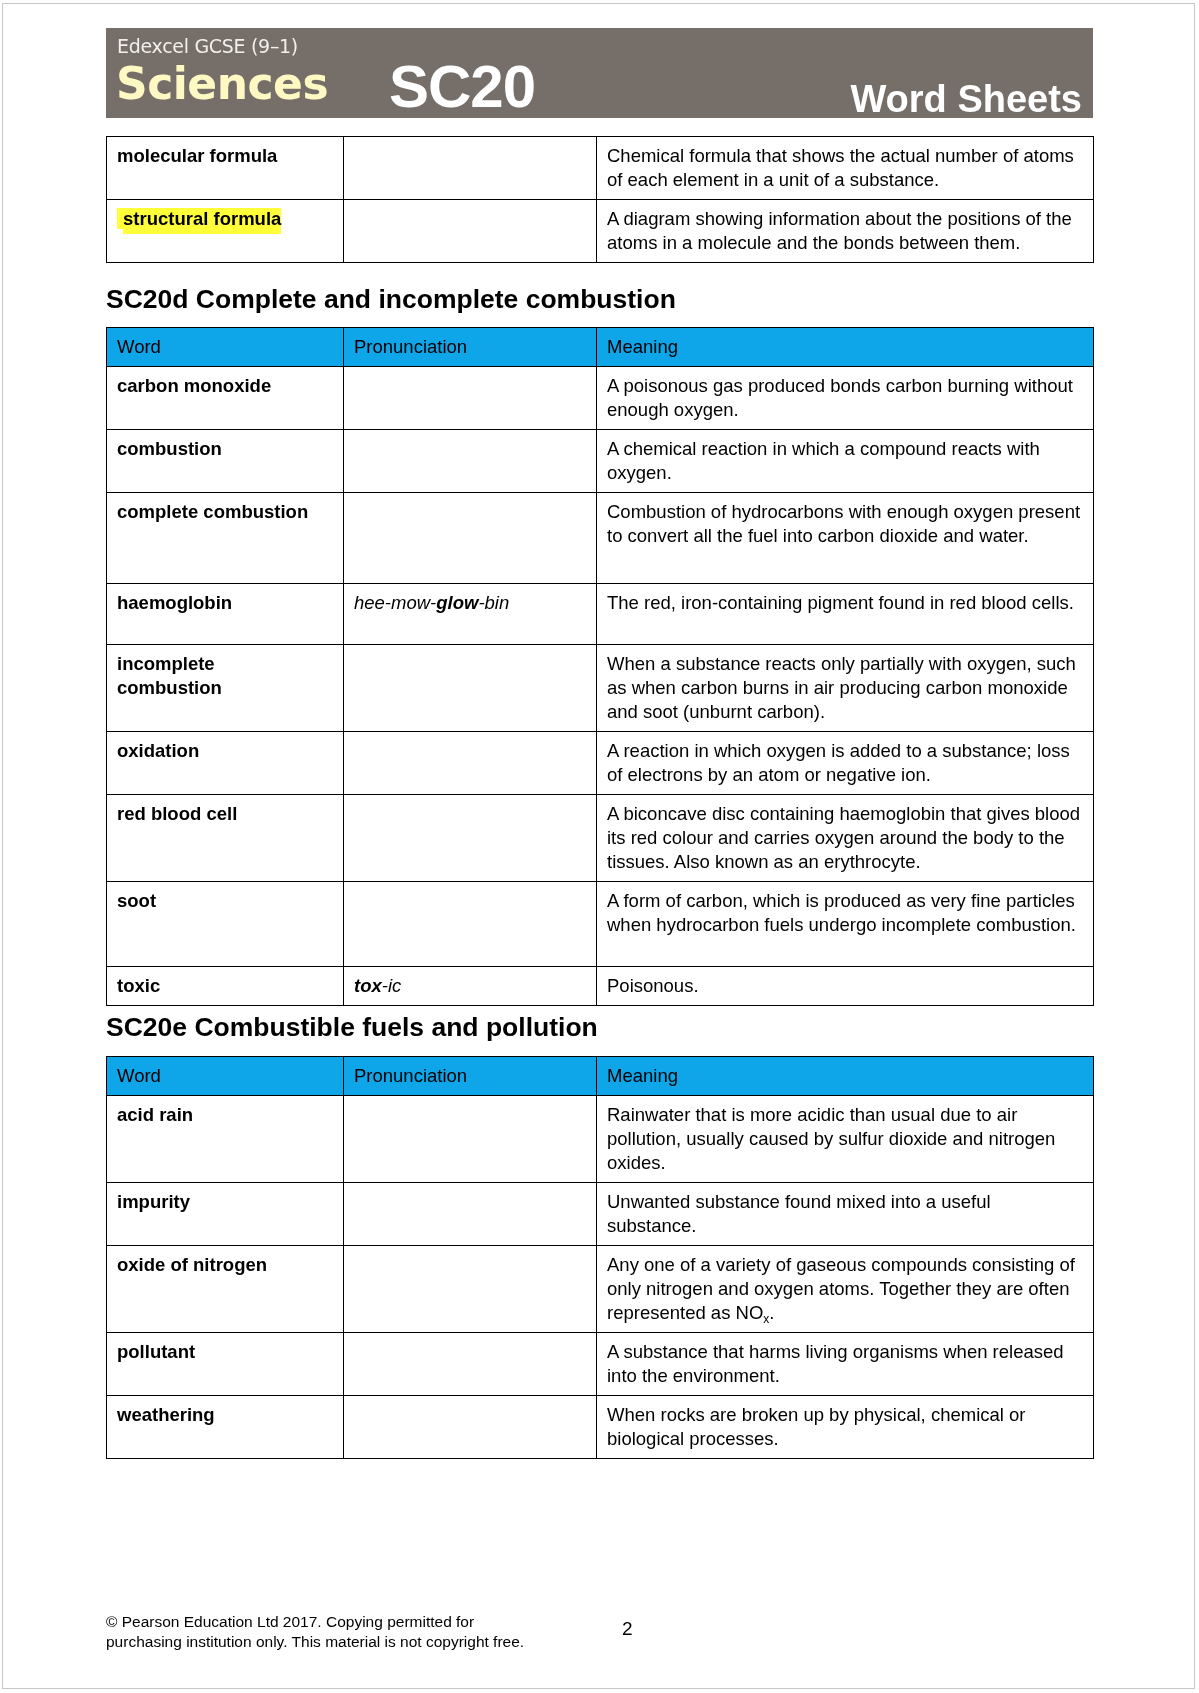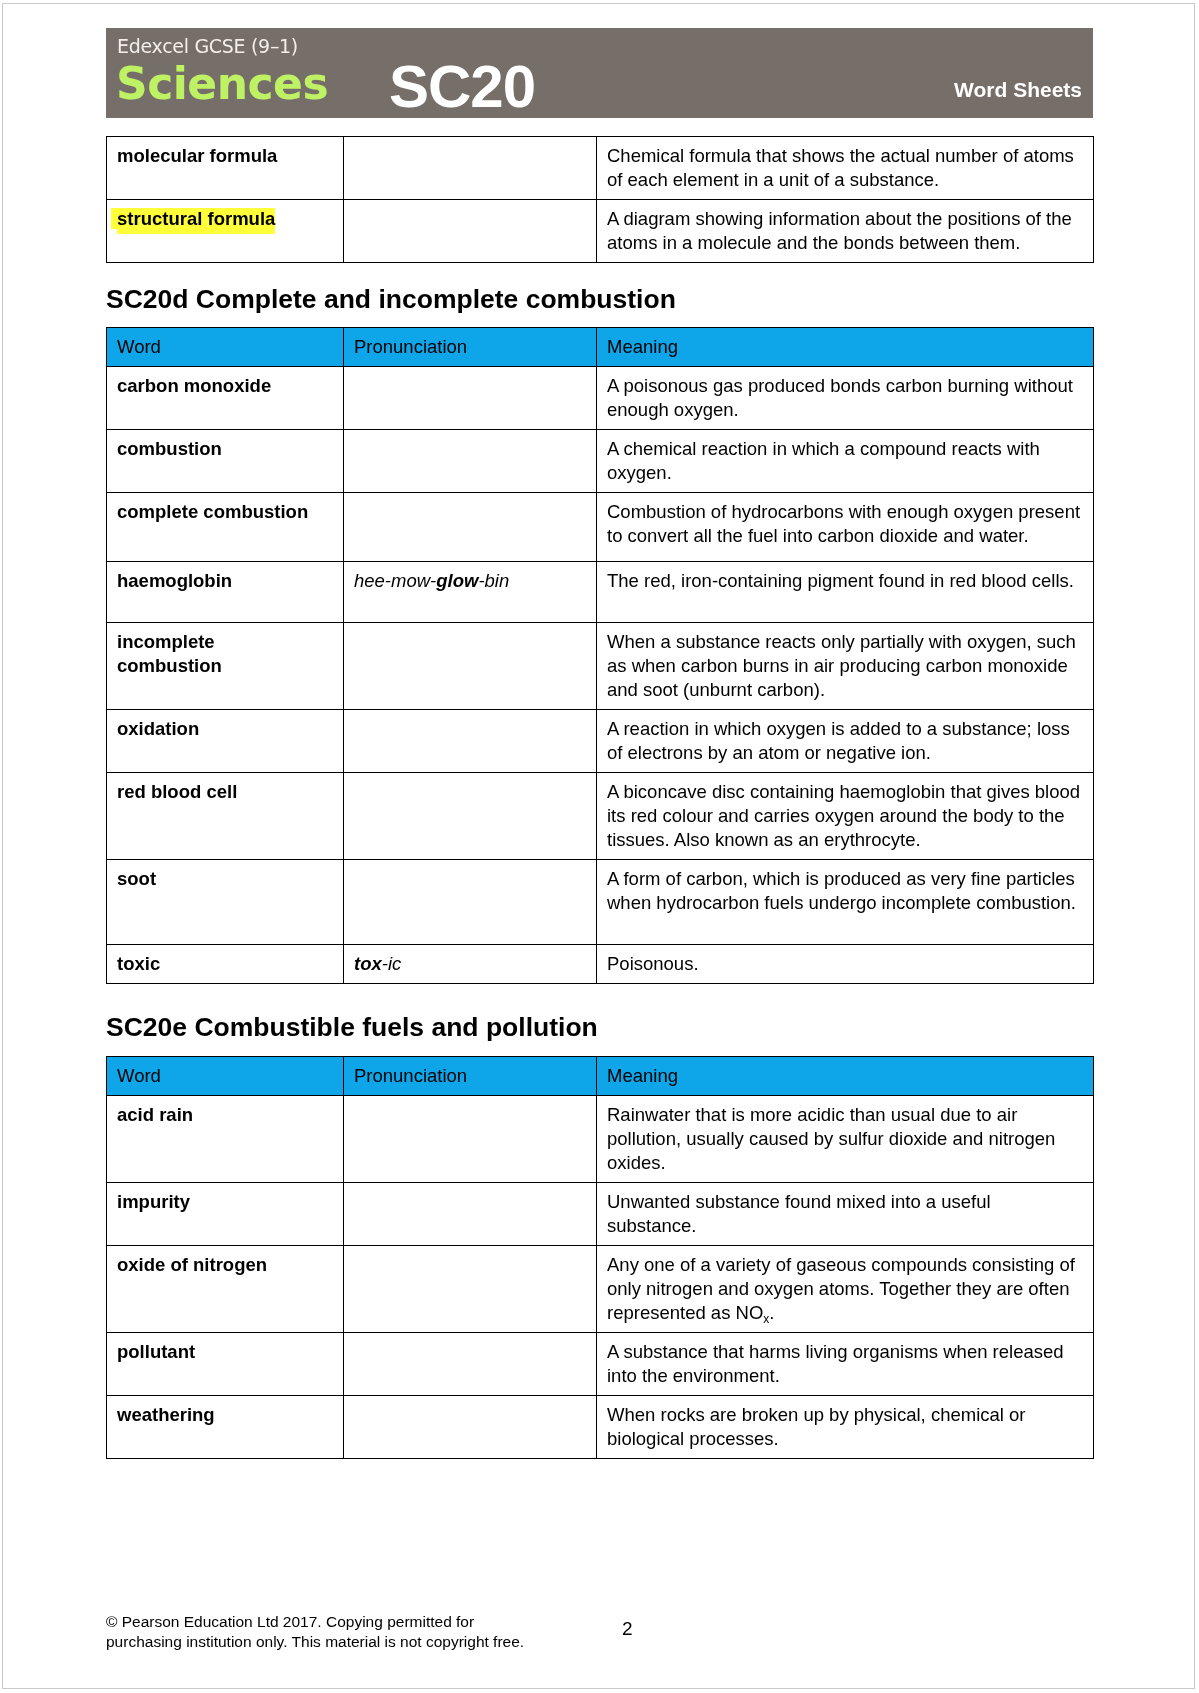--- a/index.html
+++ b/index.html
@@ -1,33 +1,33 @@
 <!DOCTYPE html>
 <html><head>
 <meta charset="utf-8">
 <style>
   html, body { margin: 0; padding: 0; background: #ffffff; }
   body { width: 1199px; height: 1693px; position: relative; overflow: hidden; font-family: "Liberation Sans", sans-serif; color: #000; }
   .page-frame { position: absolute; left: 2px; top: 3px; width: 1193px; height: 1686px; border: 1px solid #c8c8c8; box-sizing: border-box; }
   .banner { position: absolute; left: 106px; top: 28px; width: 987px; height: 90px; background: #766e68; color: #fff; }
   .banner .series { position: absolute; left: 11px; top: 7px; font-family: "DejaVu Sans", sans-serif; font-size: 19px; color: #f2efec; letter-spacing: -0.3px; }
-  .banner .subject { position: absolute; left: 10px; top: 30px; font-family: "DejaVu Sans", sans-serif; font-size: 44px; font-weight: bold; color: #bef264; letter-spacing: -0.5px; }
+  .banner .subject { position: absolute; left: 10px; top: 30px; font-family: "DejaVu Sans", sans-serif; font-size: 44px; font-weight: bold; color: #fef9c3; letter-spacing: -0.5px; }
   .banner .code { position: absolute; left: 283px; top: 24px; font-size: 60px; font-weight: bold; color: #ffffff; letter-spacing: -1px; }
-  .banner .kind { position: absolute; right: 11px; top: 50px; font-size: 21px; font-weight: bold; color: #ffffff; }
+  .banner .kind { position: absolute; right: 11px; top: 50px; font-size: 38px; font-weight: bold; color: #ffffff; }
 
   table.words { position: absolute; left: 106px; width: 987px; border-collapse: collapse; table-layout: fixed; }
   table.words td, table.words th { border: 1px solid #000; vertical-align: top; padding: 7px 10px 7px 10px; font-size: 18.5px; line-height: 24px; text-align: left; }
   table.words th { background: #0ea5e9; font-weight: normal; }
   table.words col.c1 { width: 237px; }
   table.words col.c2 { width: 253px; }
   table.words col.c3 { width: 497px; }
   td.word { font-weight: bold; }
   td.pron { font-style: italic; }
   td.pron b { font-style: italic; }
-  .hl { background: linear-gradient(#ffff3a, #ffff3a); background-size: 100% 100%; box-shadow: -6px 0 0 #ffff3a, 0 5px 0 #ffff3a; }
+  .hl { background: linear-gradient(#ffff3a, #ffff3a); background-size: 100% 100%; box-shadow: -6px 0 0 #ffff3a, 0 5px 0 #ffff3a; margin-left: 6px; }
   h2.section { position: absolute; left: 106px; margin: 0; font-size: 26.5px; font-weight: bold; }
   .footer-copy { position: absolute; left: 106px; top: 1612px; font-size: 15.5px; line-height: 20px; }
   .page-num { position: absolute; left: 622px; top: 1618px; font-size: 19px; }
   sub { font-size: 12px; vertical-align: -4px; line-height: 0; }
 </style>
 </head>
 <body>
 
 <div class="page-frame"></div>
 
@@ -76,21 +76,21 @@
     <tr style="height:61px;">
       <td class="word">carbon monoxide</td>
       <td class="pron"></td>
       <td>A poisonous gas produced bonds carbon burning without enough oxygen.</td>
     </tr>
     <tr style="height:61px;">
       <td class="word">combustion</td>
       <td class="pron"></td>
       <td>A chemical reaction in which a compound reacts with oxygen.</td>
     </tr>
-    <tr style="height:69px;padding-left:16px;">
+    <tr style="height:91px;padding-left:16px;">
       <td class="word">complete combustion</td>
       <td class="pron"></td>
       <td>Combustion of hydrocarbons with enough oxygen present to convert all the fuel into carbon dioxide and water.</td>
     </tr>
     <tr style="height:61px;">
       <td class="word">haemoglobin</td>
       <td class="pron"><span>hee-mow-</span><b>glow</b><span>-bin</span></td>
       <td>The red, iron-containing pigment found in red blood cells.</td>
     </tr>
     <tr style="height:85px;">

